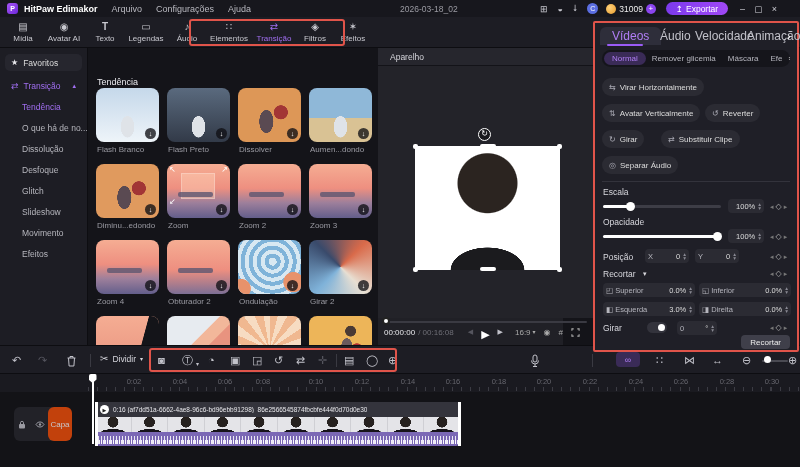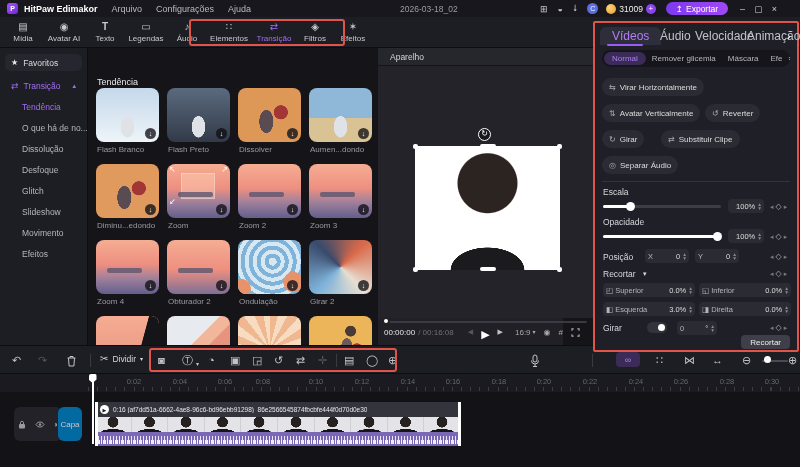--- a/index.html
+++ b/index.html
@@ -107,21 +107,21 @@
   .dividir{position:absolute;left:100px;top:7px;display:flex;align-items:center;gap:4px;color:#d5d5db;font-size:8.5px}
   .linkbtn{position:absolute;left:616px;top:6px;width:24px;height:15px;background:#3a2b57;border-radius:4px;color:#b07ef5;font-size:9px;display:flex;align-items:center;justify-content:center}
   .zslider{position:absolute;left:762px;top:13.5px;width:26px;height:2px;background:#4a4a52;border-radius:1px}
   .zknob{position:absolute;left:764px;top:10px;width:7px;height:7px;border-radius:50%;background:#fff}
   
   .ruler{left:0;top:374px;width:800px;height:18px;background:#1a1a20}
   .rl{position:absolute;top:3px;font-size:7.5px;color:#66666e;transform:translateX(-50%)}
   .ticks{position:absolute;left:88px;top:13px;width:712px;height:4px;background:repeating-linear-gradient(90deg,#3c3c44 0 1px,transparent 1px 9.1px)}
   .tracks{left:0;top:392px;width:800px;height:75px;background:#131317}
   .tctl{position:absolute;left:14px;top:15px;width:48px;height:34px;background:#222228;border-radius:6px;display:flex;align-items:center;justify-content:space-around;color:#9a9aa2;font-size:8px}
-  .capa{position:absolute;left:58px;top:15px;width:24px;height:34px;background:#0369a1;border-radius:6px;display:flex;align-items:center;justify-content:center;color:#c8c8ce;font-size:8px}
+  .capa{position:absolute;left:48px;top:15px;width:24px;height:34px;background:#c2410c;border-radius:6px;display:flex;align-items:center;justify-content:center;color:#c8c8ce;font-size:8px}
   .clip{position:absolute;left:95px;top:10px;width:366px;height:44px;border-radius:5px;overflow:hidden;background:#2c2c33}
   .cliphead{height:15px;background:#34343c;display:flex;align-items:center;gap:4px;padding:0 5px}
   .clipplay{width:9px;height:9px;border-radius:50%;background:#fff;color:#222;font-size:5px;display:flex;align-items:center;justify-content:center}
   .cliplabel{color:#e8e8ec;font-size:6.5px;white-space:nowrap;overflow:hidden}
   .frames{height:15px;display:flex}
   .pth{flex:1;background:
     radial-gradient(circle at 50% 34%,#26211f 26%,transparent 27%),
     radial-gradient(ellipse 55% 32% at 50% 100%,#17141a 58%,transparent 60%),#e4e4e8;border-right:1px solid #cfcfd4}
   .wave{height:14px;background:#7b68b5;position:relative}
   .wave:before{content:"";position:absolute;left:0;bottom:2px;width:100%;height:8px;background:repeating-linear-gradient(90deg,rgba(255,255,255,.85) 0 1px,transparent 1px 3px)}

